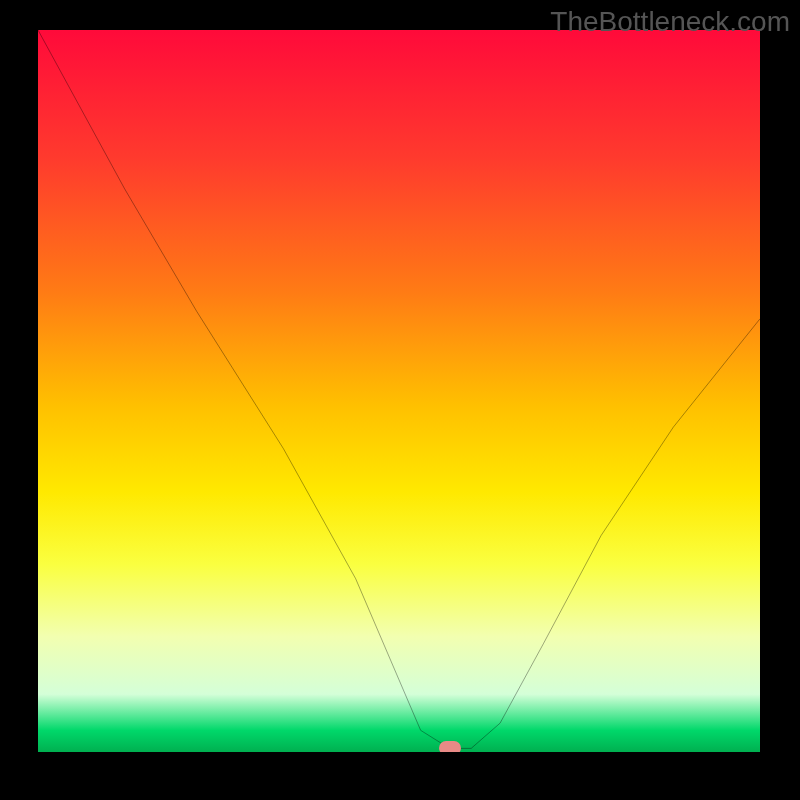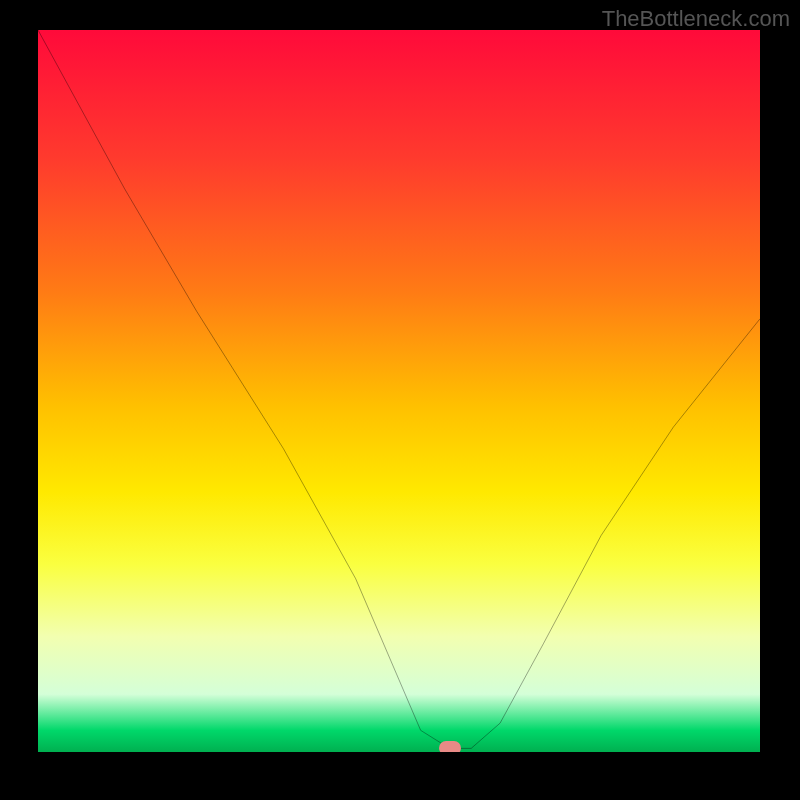--- a/index.html
+++ b/index.html
@@ -9,21 +9,21 @@
     height: 800px;
     background: #000;
     position: relative;
     font-family: Arial, Helvetica, sans-serif;
   }
   .watermark {
     position: absolute;
     top: 6px;
     right: 10px;
     color: #555;
-    font-size: 22px;
+    font-size: 28px;
     font-weight: 500;
     z-index: 10;
   }
   .plot-frame {
     position: absolute;
     left: 38px;
     top: 30px;
     width: 722px;
     height: 722px;
     background: #000;

